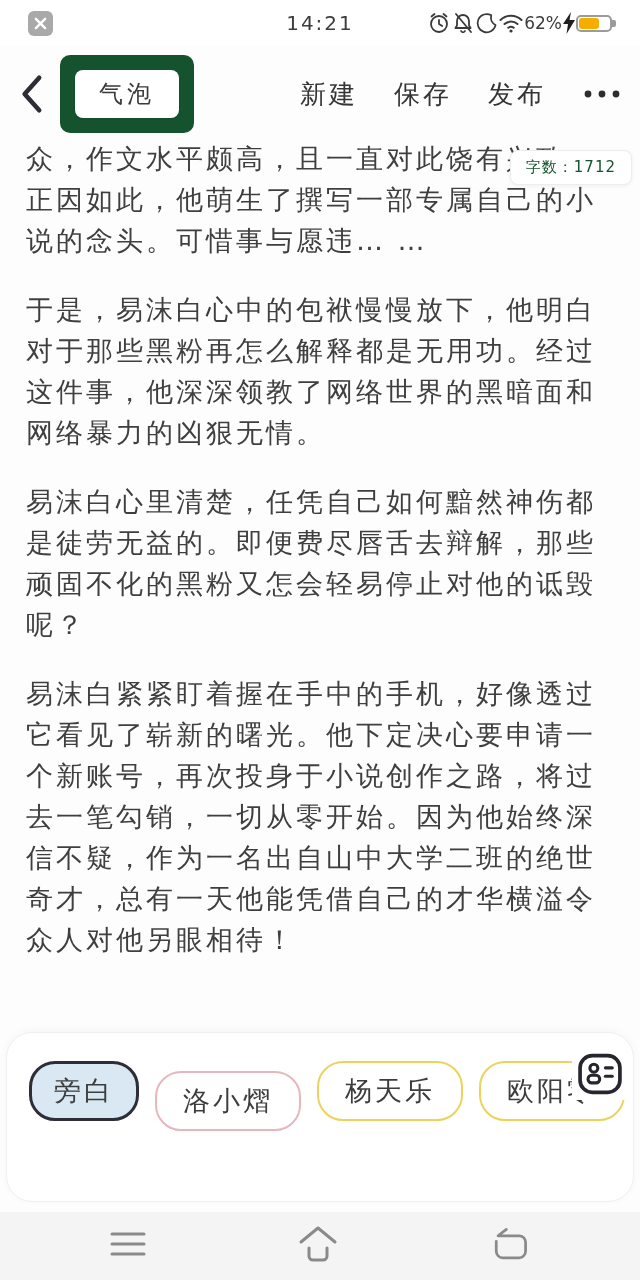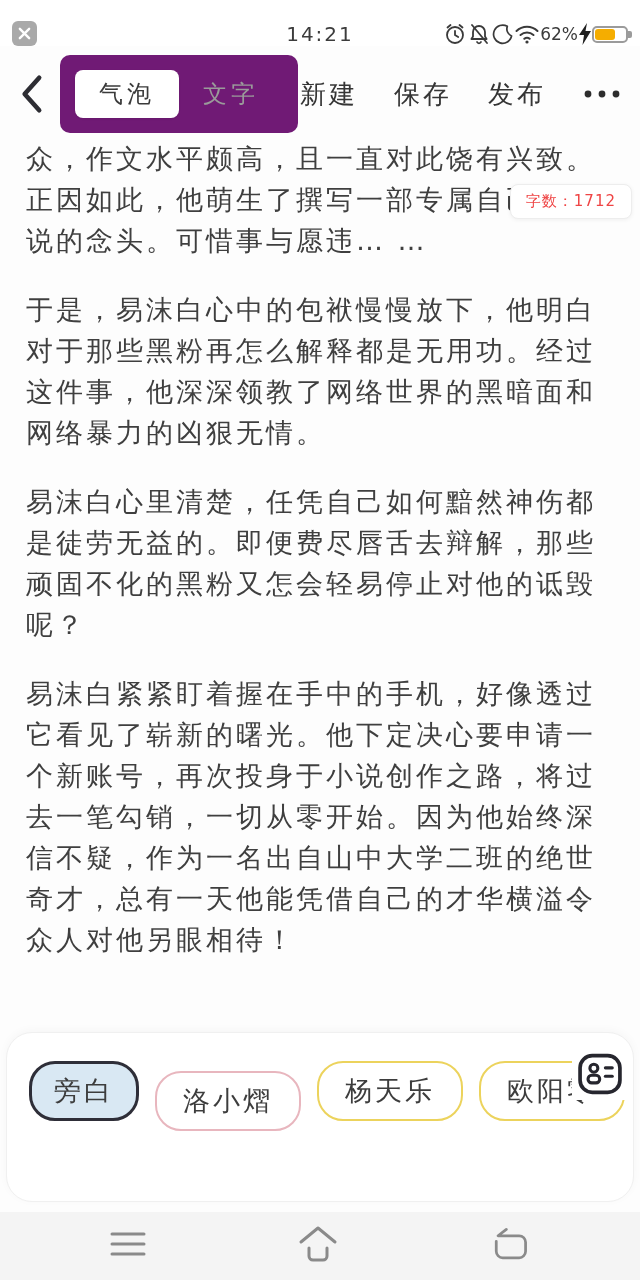--- a/index.html
+++ b/index.html
@@ -5,55 +5,55 @@
   * { margin:0; padding:0; box-sizing:border-box; }
   html,body { width:640px; height:1280px; }
   body {
     font-family:"DejaVu Sans", sans-serif;
     background:#ffffff; color:#3a3a3a; position:relative; overflow:hidden;
   }
   .phone { position:absolute; inset:0; background:#fdfdfd; }
 
   
   .statusbar { position:absolute; top:0; left:0; right:0; height:46px; background:#ffffff;
-    display:flex; align-items:flex-end; padding:0 12px; }
+    display:flex; align-items:center; padding:0 28px; }
   .close-btn { width:25px; height:25px; border-radius:6px; background:#a9a9a9;
     display:flex; align-items:center; justify-content:center; }
   .status-time { position:absolute; left:0; right:0; text-align:center; font-size:20px;
     color:#3c3c3c; letter-spacing:2px; }
   .status-right { margin-left:auto; display:flex; align-items:center; z-index:2; }
   .status-right svg { display:block; }
   .batt-pct { font-size:17px; color:#3c3c3c; }
   .battery { position:relative; width:36px; height:17px; border:2px solid #9b9b9b;
     border-radius:5px; background:#fff; }
   .battery::after { content:""; position:absolute; right:-6px; top:3px; width:4px; height:7px;
     background:#9b9b9b; border-radius:0 2px 2px 0; }
   .battery-fill { position:absolute; left:1px; top:1px; bottom:1px; width:62%;
     border-radius:3px; }
 
   
   .toolbar { position:absolute; top:52px; left:0; right:0; height:84px;
     display:flex; align-items:center; padding:0 18px; background:transparent; }
   .back { width:34px; height:44px; display:flex; align-items:center; }
-  .segmented { margin-left:8px; background:#701a75; border-radius:10px; padding:15px;
+  .segmented { margin-left:8px; background:#14532d; border-radius:10px; padding:15px;
     display:flex; align-items:center;text-align:center; }
   .seg { font-size:24px; padding:8px 24px; border-radius:8px; color:#9a9a9a; letter-spacing:4px; }
   .seg.selected { background:#ffffff; color:#3a3a3a; box-shadow:0 1px 2px rgba(0,0,0,.08); }
   .tb-actions { margin-left:auto; display:flex; align-items:center; gap:36px; }
   .tb-btn { font-size:26px; color:#353535; letter-spacing:3px; }
   .more-btn { display:flex; align-items:center; }
 
   
   .content { position:absolute; top:138px; left:26px; right:24px; bottom:250px;
     overflow:hidden; font-size:27px; line-height:41px; letter-spacing:3px; color:#3f3f3f; }
   .content p { margin-bottom:28px; }
 
   .wordcount { position:absolute; top:150px; right:8px; background:#ffffff;
     border:1px solid #ededed; border-radius:8px 8px 8px 8px; padding:7px 15px;
-    font-size:15px; color:#ef4444; box-shadow:0 1px 4px rgba(0,0,0,.06); letter-spacing:1px;margin-top:34px; }
+    font-size:15px; color:#14532d; box-shadow:0 1px 4px rgba(0,0,0,.06); letter-spacing:1px; }
 
   
   .panel { position:absolute; left:6px; right:6px; top:1032px; height:170px;
     background:#ffffff; border:1px solid #f0f0f0; border-radius:26px;
     box-shadow:0 -2px 10px rgba(0,0,0,.03); }
   .chips-row { position:relative; display:flex; align-items:center; gap:16px;
     padding:18px 78px 0 22px; overflow:hidden; white-space:nowrap; }
   .chip { flex:0 0 auto; border:2px solid #ddd; border-radius:26px; padding:10px 26px;
     font-size:27px; color:#3d3d3d; background:#fff; letter-spacing:3px; }
   .chip.selected { border-width:3px; padding:9px 22px; }
@@ -108,21 +108,20 @@
   </div>
 
   <div class="toolbar">
     <div class="back">
       <svg width="26" height="40" viewBox="0 0 26 44" fill="none">
         <polyline points="22,4 6,22 22,40" stroke="#2d2d33" stroke-width="5" stroke-linecap="round" stroke-linejoin="round"></polyline>
       </svg>
     </div>
     <div class="segmented">
       <div class="seg selected">气泡</div>
-      <div class="seg">文字</div>
     </div>
     <div class="tb-actions">
       <div class="tb-btn">新建</div>
       <div class="tb-btn">保存</div>
       <div class="tb-btn">发布</div>
       <div class="more-btn">
         <svg width="40" height="12" viewBox="0 0 40 12">
           <circle cx="6" cy="6" r="3.4" fill="#2d2d2d"></circle>
             <circle cx="20" cy="6" r="3.4" fill="#2d2d2d"></circle>
             <circle cx="34" cy="6" r="3.4" fill="#2d2d2d"></circle>

